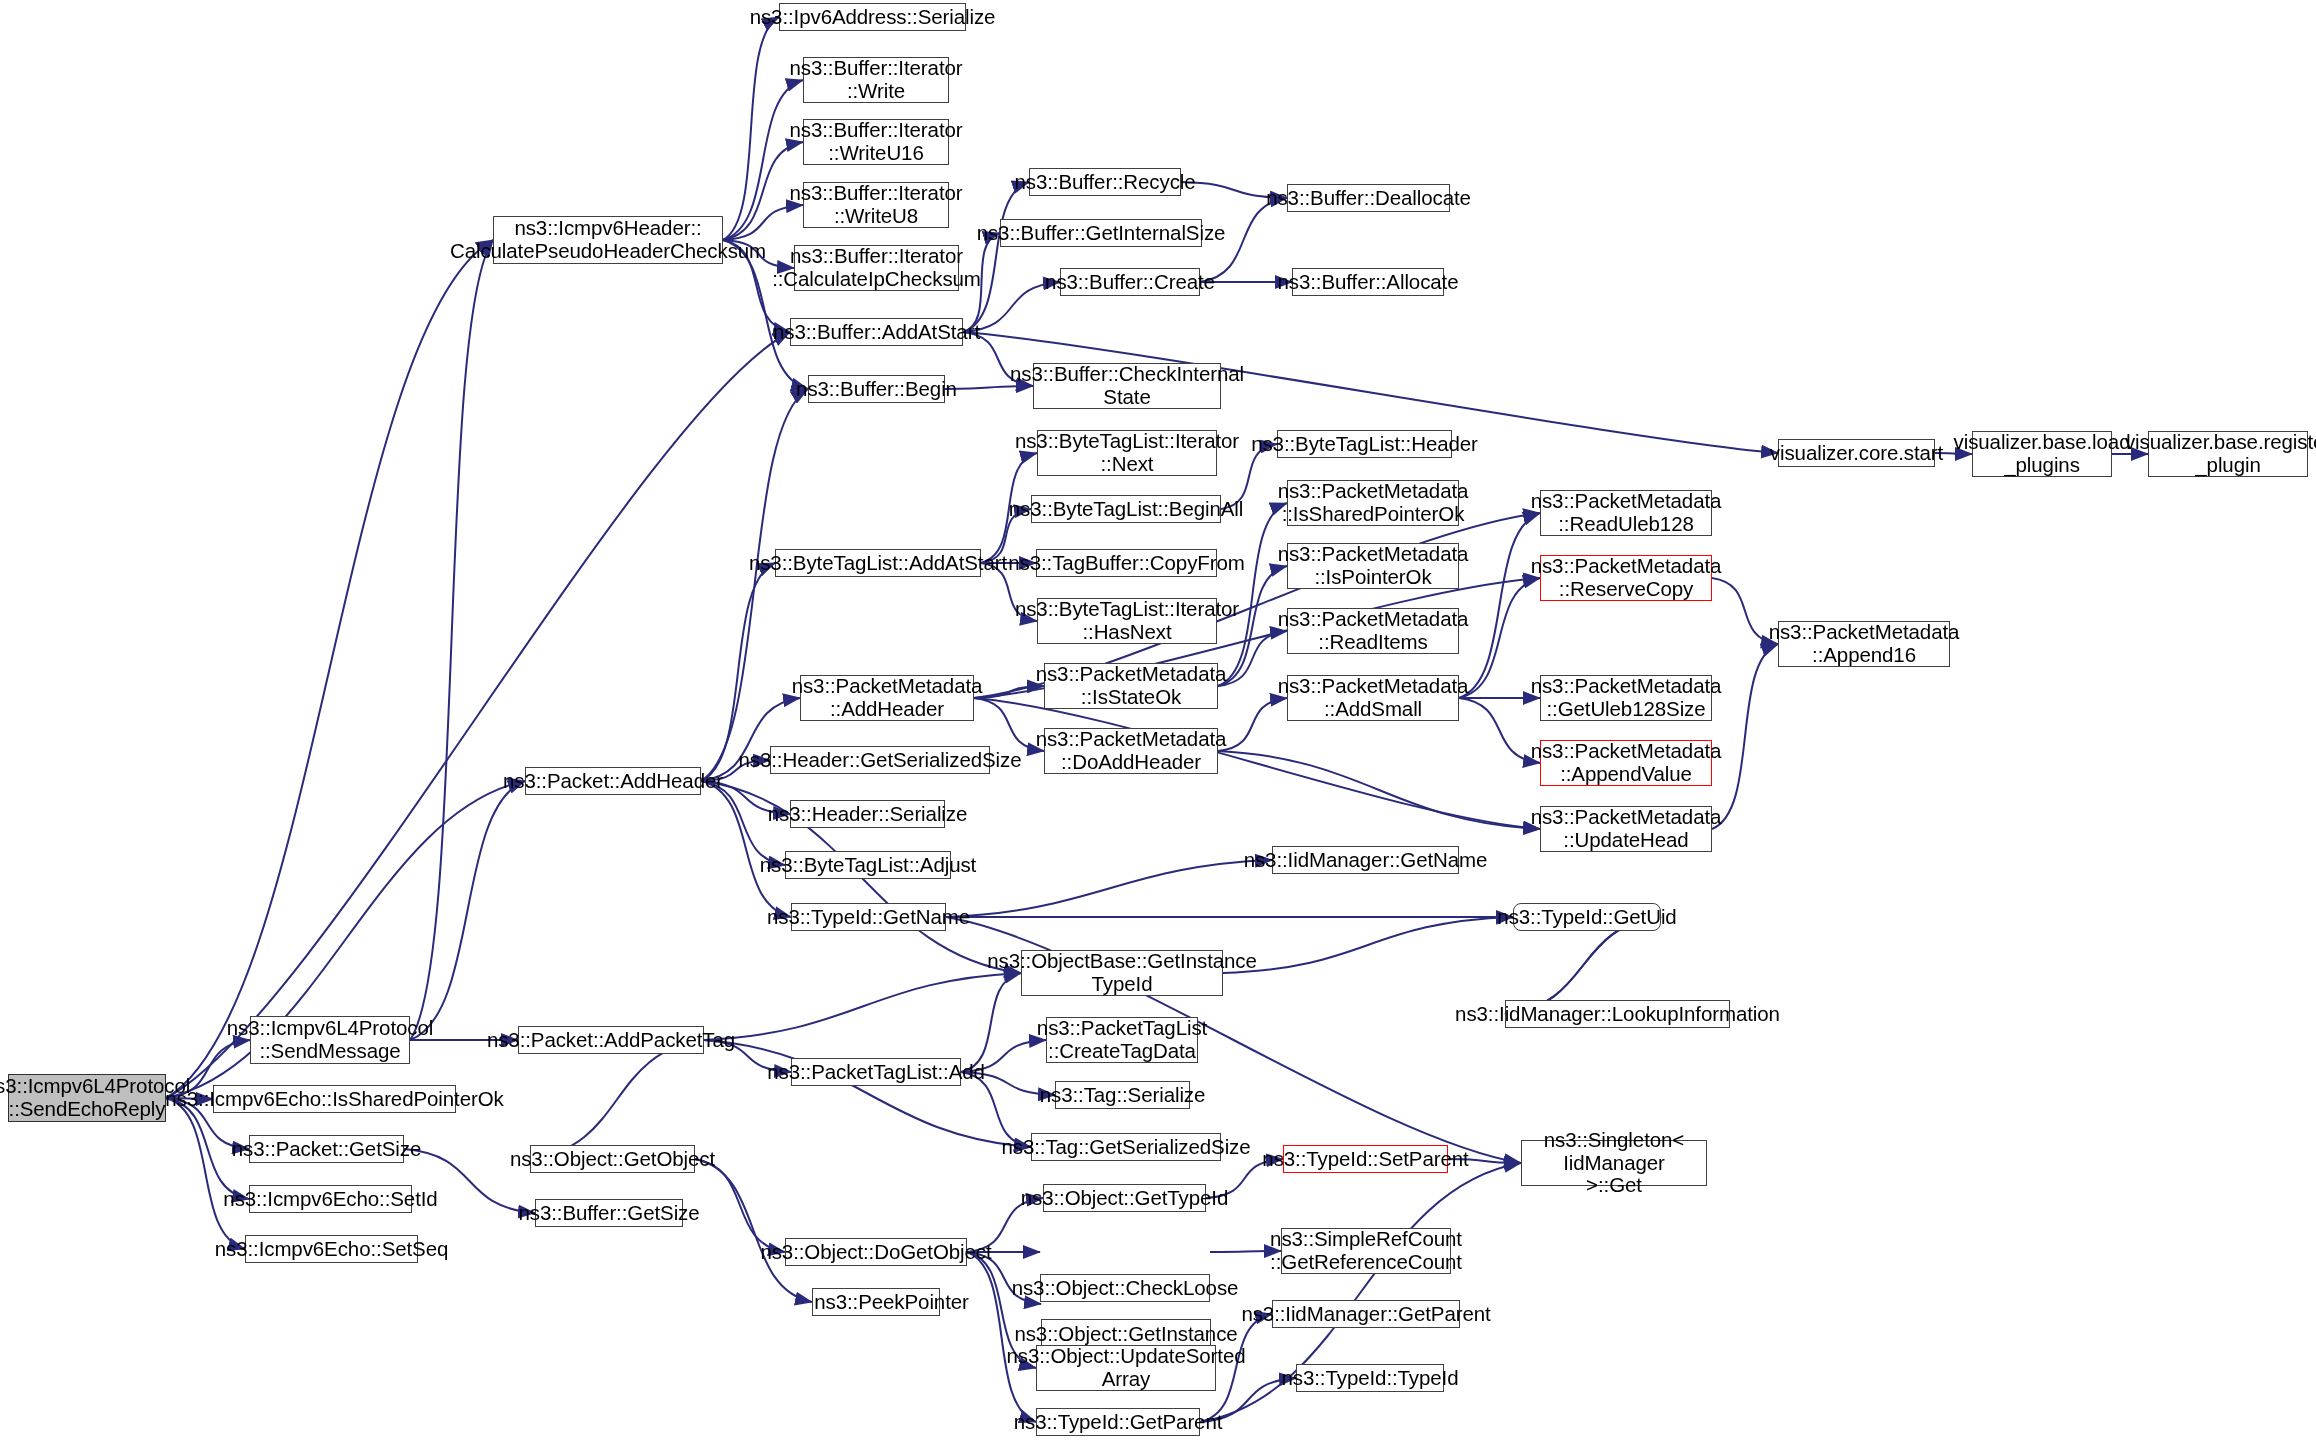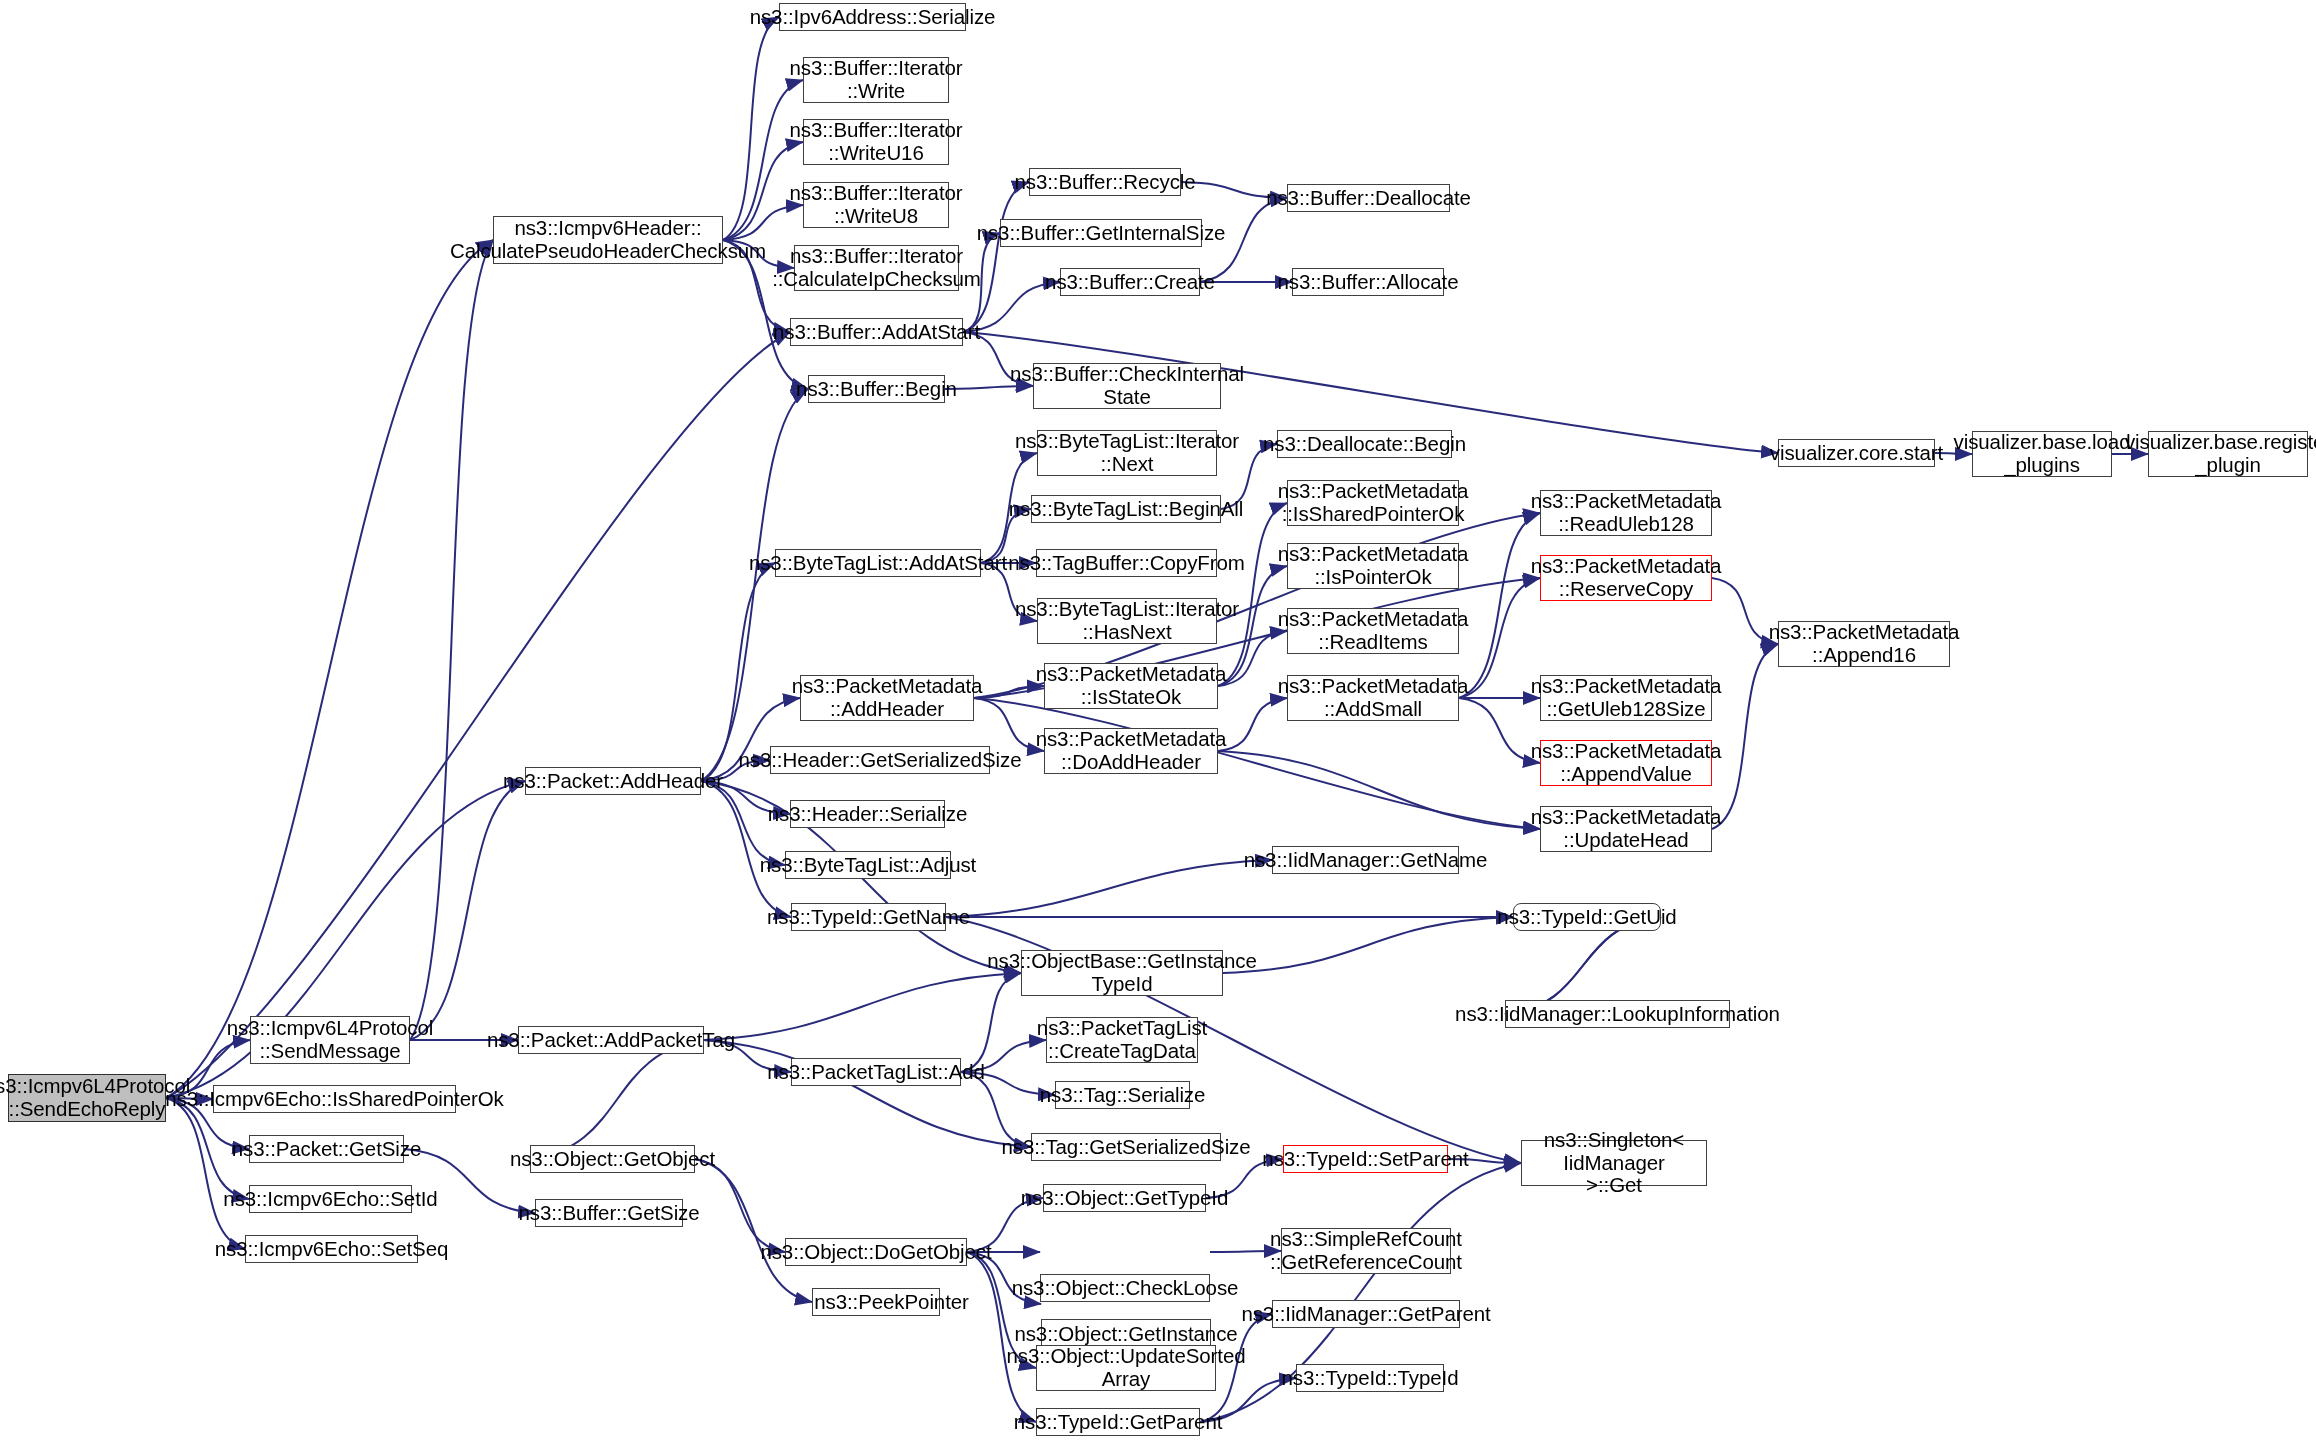--- a/index.html
+++ b/index.html
@@ -135,21 +135,21 @@
       <div class="node" style="left: 1292px; top: 268px; width: 152px; height: 28px;">ns3::Buffer::Allocate</div>
       <div class="node" style="left: 1033px; top: 363px; width: 188px; height: 46px;">ns3::Buffer::CheckInternal
 State</div>
       <div class="node" style="left: 1037px; top: 430px; width: 180px; height: 46px;">ns3::ByteTagList::Iterator
 ::Next</div>
       <div class="node" style="left: 1031px; top: 495px; width: 190px; height: 28px;">ns3::ByteTagList::BeginAll</div>
       <div class="node" style="left: 1036px; top: 549px; width: 181px; height: 28px;">ns3::TagBuffer::CopyFrom</div>
       <div class="node" style="left: 1037px; top: 598px; width: 180px; height: 46px;">ns3::ByteTagList::Iterator
 ::HasNext</div>
       <div class="node" style="left: 775px; top: 549px; width: 206px; height: 28px;">ns3::ByteTagList::AddAtStart</div>
-      <div class="node" style="left: 1277px; top: 430px; width: 175px; height: 28px;">ns3::Deallocate::Begin</div>
+      <div class="node" style="left: 1277px; top: 430px; width: 175px; height: 28px;">ns3::ByteTagList::Header</div>
       <div class="node" style="left: 1287px; top: 480px; width: 172px; height: 46px;">ns3::PacketMetadata
 ::IsSharedPointerOk</div>
       <div class="node" style="left: 1287px; top: 543px; width: 172px; height: 46px;">ns3::PacketMetadata
 ::IsPointerOk</div>
       <div class="node" style="left: 1287px; top: 608px; width: 172px; height: 46px;">ns3::PacketMetadata
 ::ReadItems</div>
       <div class="node" style="left: 1540px; top: 490px; width: 172px; height: 46px;">ns3::PacketMetadata
 ::ReadUleb128</div>
       <div class="node warn" style="left: 1540px; top: 555px; width: 172px; height: 46px;">ns3::PacketMetadata
 ::ReserveCopy</div>

